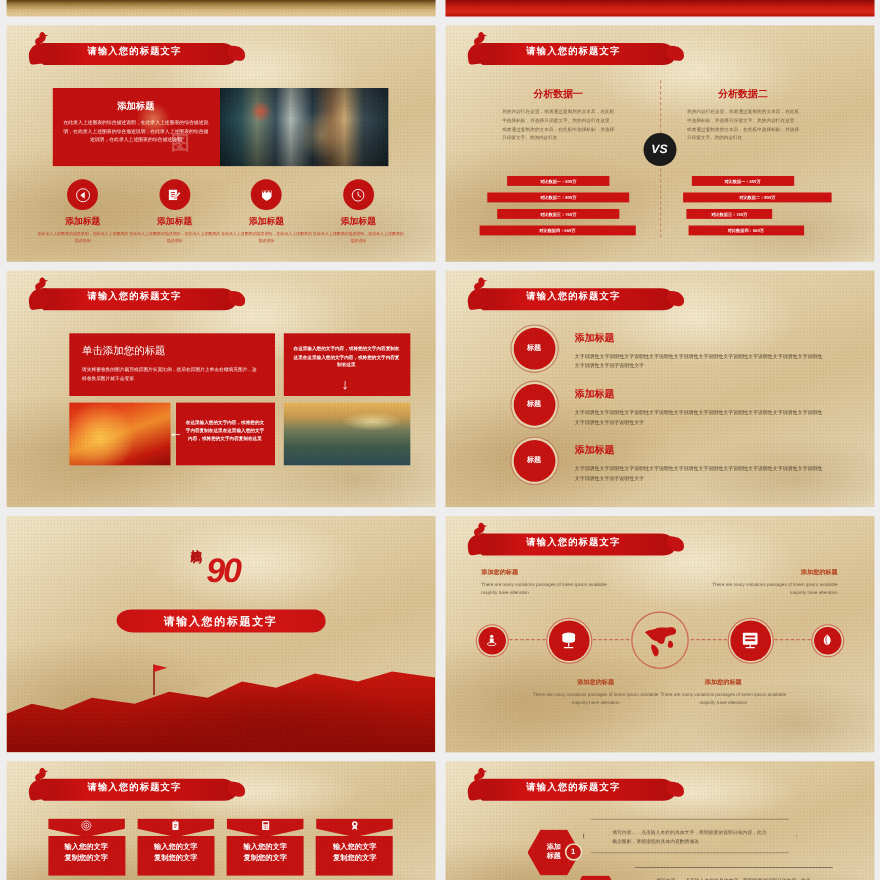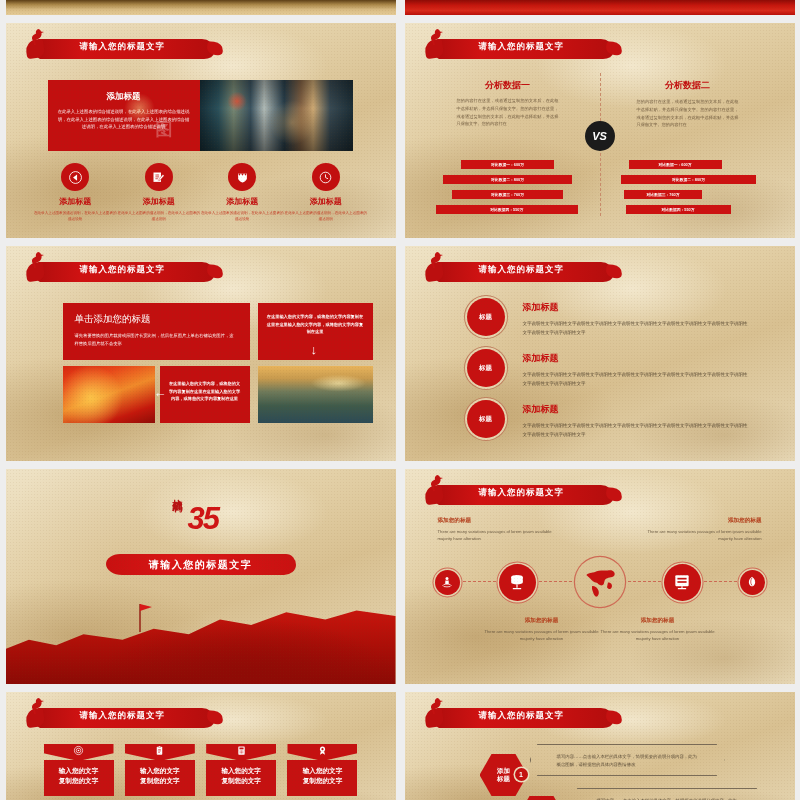--- a/index.html
+++ b/index.html
@@ -80,21 +80,21 @@
   .s1-icons{position:absolute;left:28px;top:140px;width:334px;display:flex;}
   .s1-ic{flex:1;text-align:center;}
   .s1-ic .circ{
     width:28px;height:28px;border-radius:50%;background:#c20f0f;margin:0 auto 5px;
     display:flex;align-items:center;justify-content:center;
   }
   .s1-ic .h{color:#c20f0f;font-size:8px;font-weight:bold;margin-bottom:3px;}
   .s1-ic .p{color:#c2341f;font-size:3.6px;line-height:1.7;}
   
   .s2-col{position:absolute;top:56px;width:150px;}
-  .s2-col.l{left:28px;font-family:Liberation Mono, monospace;} .s2-col.r{left:208px;}
+  .s2-col.l{left:28px;} .s2-col.r{left:196px;}
   .s2-col .h{color:#c20f0f;font-size:9px;font-weight:bold;text-align:center;margin-bottom:6px;}
   .s2-col .p{color:#6a553a;font-size:4.2px;line-height:1.85;padding:0 24px;text-align:justify;}
   .s2-divider{position:absolute;left:195px;top:50px;bottom:22px;border-left:1px dashed #c98b6a;}
   .s2-vs{
     position:absolute;left:180px;top:98px;width:30px;height:30px;border-radius:50%;
     background:#1b1b1b;color:#fff;font-size:11px;font-weight:bold;font-style:italic;
     display:flex;align-items:center;justify-content:center;z-index:5;
   }
   .s2-bars{position:absolute;top:137px;width:150px;}
   .s2-bars.l{left:28px;} .s2-bars.r{left:212px;}
@@ -349,21 +349,21 @@
       <div class="s4-txt">
         <div class="h">添加标题</div>
         <div class="p">文字说明性文字说明性文字说明性文字说明性文字说明性文字说明性文字说明性文字说明性文字说明性文字说明性文字说明性文字说字说明性文字</div>
       </div>
     </div>
   </div>
 
   <div class="slide">
     <div class="s5-logo">
       <div class="s5-han">抗战胜利</div>
-      <div class="s5-num">35</div>
+      <div class="s5-num">90</div>
     </div>
     <div class="s5-title-stroke">
       <span>请输入您的标题文字</span>
     </div>
     <div class="s5-wave"></div>
     <svg class="s5-flag" viewBox="0 0 22 32">
       <path d="M10 4 L10 32" stroke="#8e0b06" stroke-width="1.3"></path>
       <path d="M10 4 L22 7 L10 11 Z" fill="#d81818"></path>
     </svg>
   </div>

